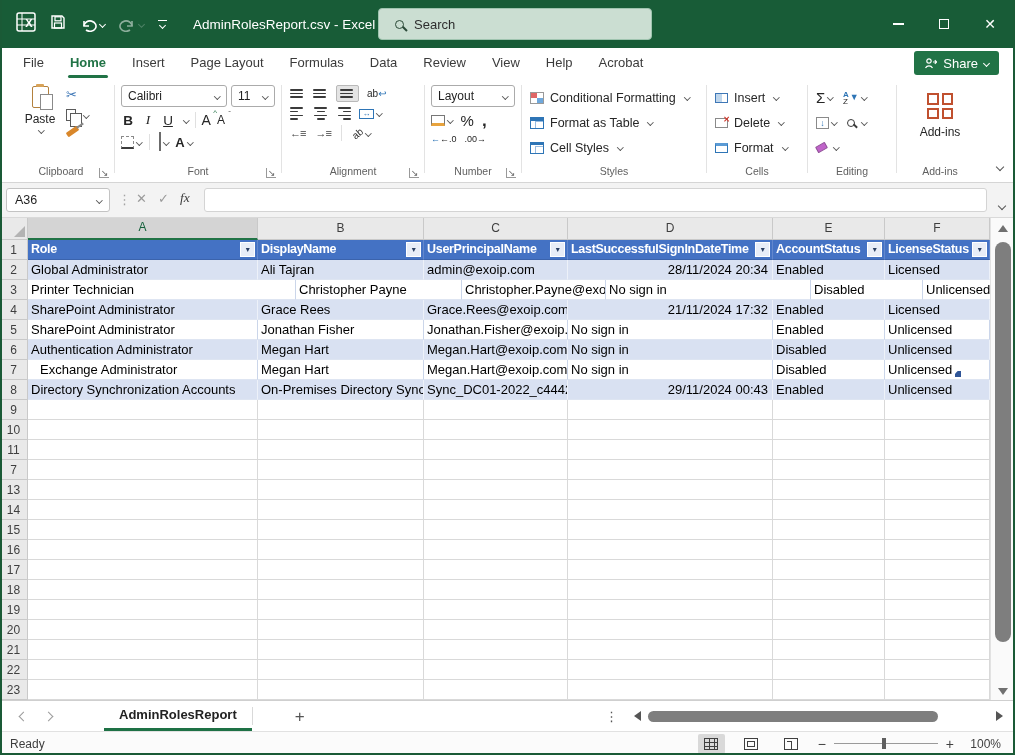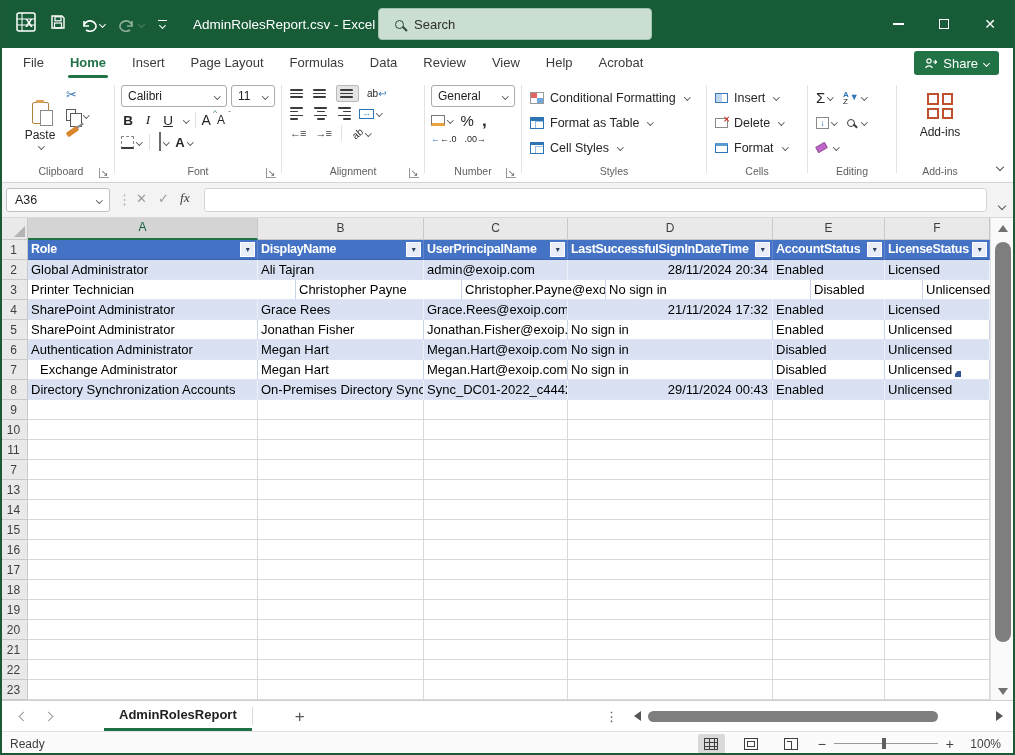--- a/index.html
+++ b/index.html
@@ -41,21 +41,21 @@
   .rgdiv{width:1px;background:#E3E3E3;height:88px;margin-top:7px;}
   .rglabel{position:absolute;bottom:5px;left:0;right:0;text-align:center;font-size:10.5px;color:#5f5f5f;}
   .lnch{position:absolute;bottom:4px;right:5px;font-size:9px;color:#666;width:10px;height:10px;line-height:10px;text-align:center;border-left:1px solid #999;border-bottom:1px solid #999;}
   .cv{display:inline-block;width:4.6px;height:4.6px;border-right:1.2px solid #555;border-bottom:1.2px solid #555;transform:rotate(45deg);margin-left:3px;vertical-align:middle;flex:none;}
   .combo{height:22px;border:1px solid #ABABAB;border-radius:3px;background:#fff;display:flex;align-items:center;font-size:12px;color:#1f1f1f;padding-left:6px;}
   .combo .cv{margin-left:auto;margin-right:6px;}
   .rowline{display:flex;align-items:center;gap:9px;margin-top:5px;}
 
   
   #g-clipboard{width:106px;}
-  #pastebtn{position:absolute;left:14px;top:24px;width:36px;height:72px;display:flex;flex-direction:column;align-items:center;font-size:12px;color:#262626;}
+  #pastebtn{position:absolute;left:14px;top:8px;width:36px;height:72px;display:flex;flex-direction:column;align-items:center;font-size:12px;color:#262626;}
   .clipico{width:17px;height:22px;border:1.5px solid #B3813E;border-radius:2px;position:relative;background:#fff;margin-bottom:4px;}
   .clipico::before{content:"";position:absolute;left:3px;top:-3px;width:8px;height:3px;background:#D8A359;border-radius:1px;}
   .clipico::after{content:"";position:absolute;right:-5px;bottom:-3px;width:11px;height:14px;background:#fff;border:1.2px solid #8a8a8a;}
   .cbcol{position:absolute;left:58px;top:10px;display:flex;flex-direction:column;gap:8px;align-items:flex-start;}
   .scis{font-size:13px;color:#3E77B6;line-height:13px;}
   .copyico{width:10px;height:12px;border:1.2px solid #5a5a5a;position:relative;background:#fff;}
   .copyico::after{content:"";position:absolute;left:3px;top:3px;width:10px;height:12px;border:1.2px solid #5a5a5a;background:#fff;}
   .brushico{width:13px;height:5px;background:#D9872A;border-radius:1px;transform:rotate(-35deg);position:relative;}
   .brushico::after{content:"";position:absolute;right:-7px;top:1px;width:8px;height:2.4px;background:#8a8a8a;}
 
@@ -394,21 +394,21 @@
           <span class="cv"></span>
         </span>
     </div>
     <div class="rglabel">Alignment</div>
     <span class="lnch">↘</span>
   </div>
   <div class="rgdiv"></div>
 
   <div id="g-number" class="rgroup">
     <div class="combo" style="width:84px;">
-        <span>General</span>
+        <span>Layout</span>
         <span class="cv"></span>
       </div>
     <div class="rowline" style="gap:8px;">
       <span style="display:flex;align-items:center;">
           <span class="acct"></span>
           <span class="cv"></span>
         </span>
       <span class="pct">%</span>
       <span class="comma">,</span>
     </div>

